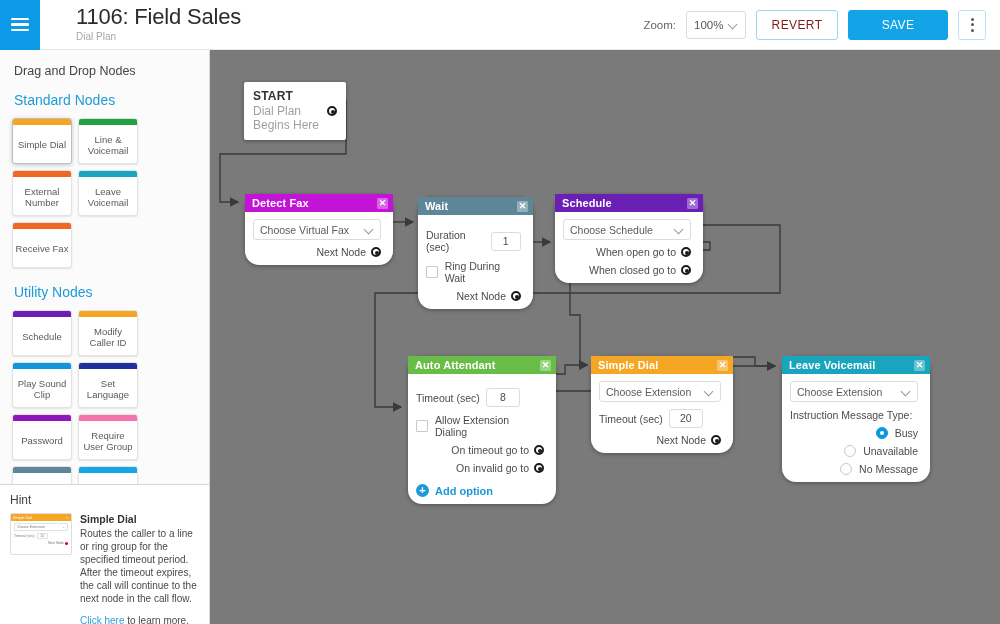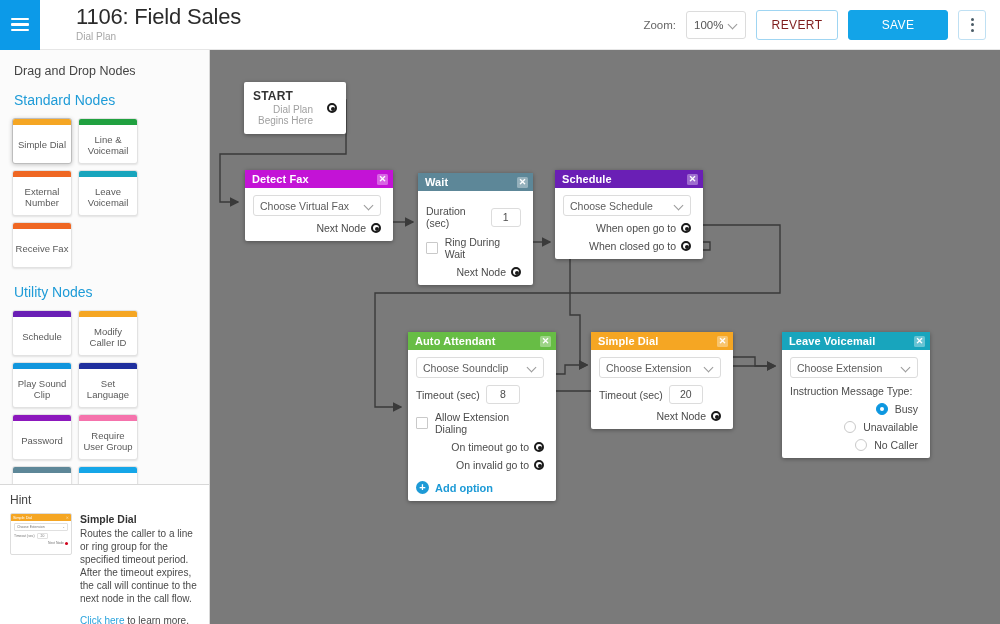--- a/index.html
+++ b/index.html
@@ -119,22 +119,22 @@
 
   
   .canvas {
     position:absolute; left:210px; top:50px; width:790px; height:574px;
     background:#7a7a7a; overflow:hidden;
   }
   .edges { position:absolute; left:0; top:0; width:790px; height:574px; }
 
   
   .node {
-    position:absolute; background:#fff; border-radius:2px;
-    box-shadow:0 1px 4px rgba(0,0,0,.35); font-size:11px; color:#4c4c4c;
+    position:absolute; background:#fff; border-radius:14px;
+    box-shadow:0 1px 4px rgba(0,0,0,.35); font-size:11px; color:#4c4c4c;margin-top:24px;
   }
   .nhead {
     height:18px; display:flex; align-items:center; justify-content:space-between;
     padding:0 5px 0 7px; color:#fff; font-weight:bold; font-size:11px;
     letter-spacing:.1px;
   }
   .nx {
     width:11px; height:11px; border-radius:1.5px; background:rgba(255,255,255,.35);
     color:#fff; font-size:9px; line-height:11px; text-align:center; cursor:pointer;
     font-weight:bold;
@@ -181,24 +181,24 @@
     color:#1d9ad6; font-size:11px; font-weight:bold; cursor:pointer;
   }
   .plus {
     width:13px; height:13px; border-radius:50%; background:#1d9ad6; color:#fff;
     font-size:11px; line-height:12px; text-align:center; font-weight:bold;
   }
   
   .startnode {
     position:absolute; background:#fff; border-radius:2px;
     box-shadow:0 1px 4px rgba(0,0,0,.35); padding:7px 9px 8px;
-    display:flex; align-items:center; justify-content:space-between; gap:14px;
+    display:flex; align-items:center; justify-content:space-between; gap:6px;
   }
   .startnode .t1 { font-size:12px; font-weight:bold; color:#333; letter-spacing:.2px; }
-  .startnode .t2 { font-size:10px; color:#a0a0a0; margin-top:1px;text-align:right; }
+  .startnode .t2 { font-size:12px; color:#a0a0a0; margin-top:1px; }
 </style>
 </head>
 <body>
 
 <div id="app">
 
   <div class="topbar">
     <div class="hamburger">
       <div class="bars">
           <i></i>
@@ -419,24 +419,20 @@
         </div>
       </div>
     </div>
 
     <div class="node" style="left:198px; top:282px; width:148px;">
       <div class="nhead" style="background:#67bd45">
         <span>Auto Attendant</span>
         <span class="nx">✕</span>
       </div>
       <div class="nbody">
-        <div class="nsel">
-          <span>Choose Soundclip</span>
-          <span class="chev"></span>
-        </div>
         <div class="nrow">
           <span>Timeout (sec)</span>
           <span class="ninput">8</span>
         </div>
         <div class="ncheck">
           <span class="cbox"></span>
           <span>Allow Extension Dialing</span>
         </div>
         <div class="nport">
           <span>On timeout go to</span>
@@ -488,19 +484,19 @@
         <div class="radiorow">
           <span class="radio on"></span>
           <span>Busy</span>
         </div>
         <div class="radiorow">
           <span class="radio"></span>
           <span>Unavailable</span>
         </div>
         <div class="radiorow">
           <span class="radio"></span>
-          <span>No Caller</span>
+          <span>No Message</span>
         </div>
       </div>
     </div>
 
   </div>
 </div>
 
 </body></html>

